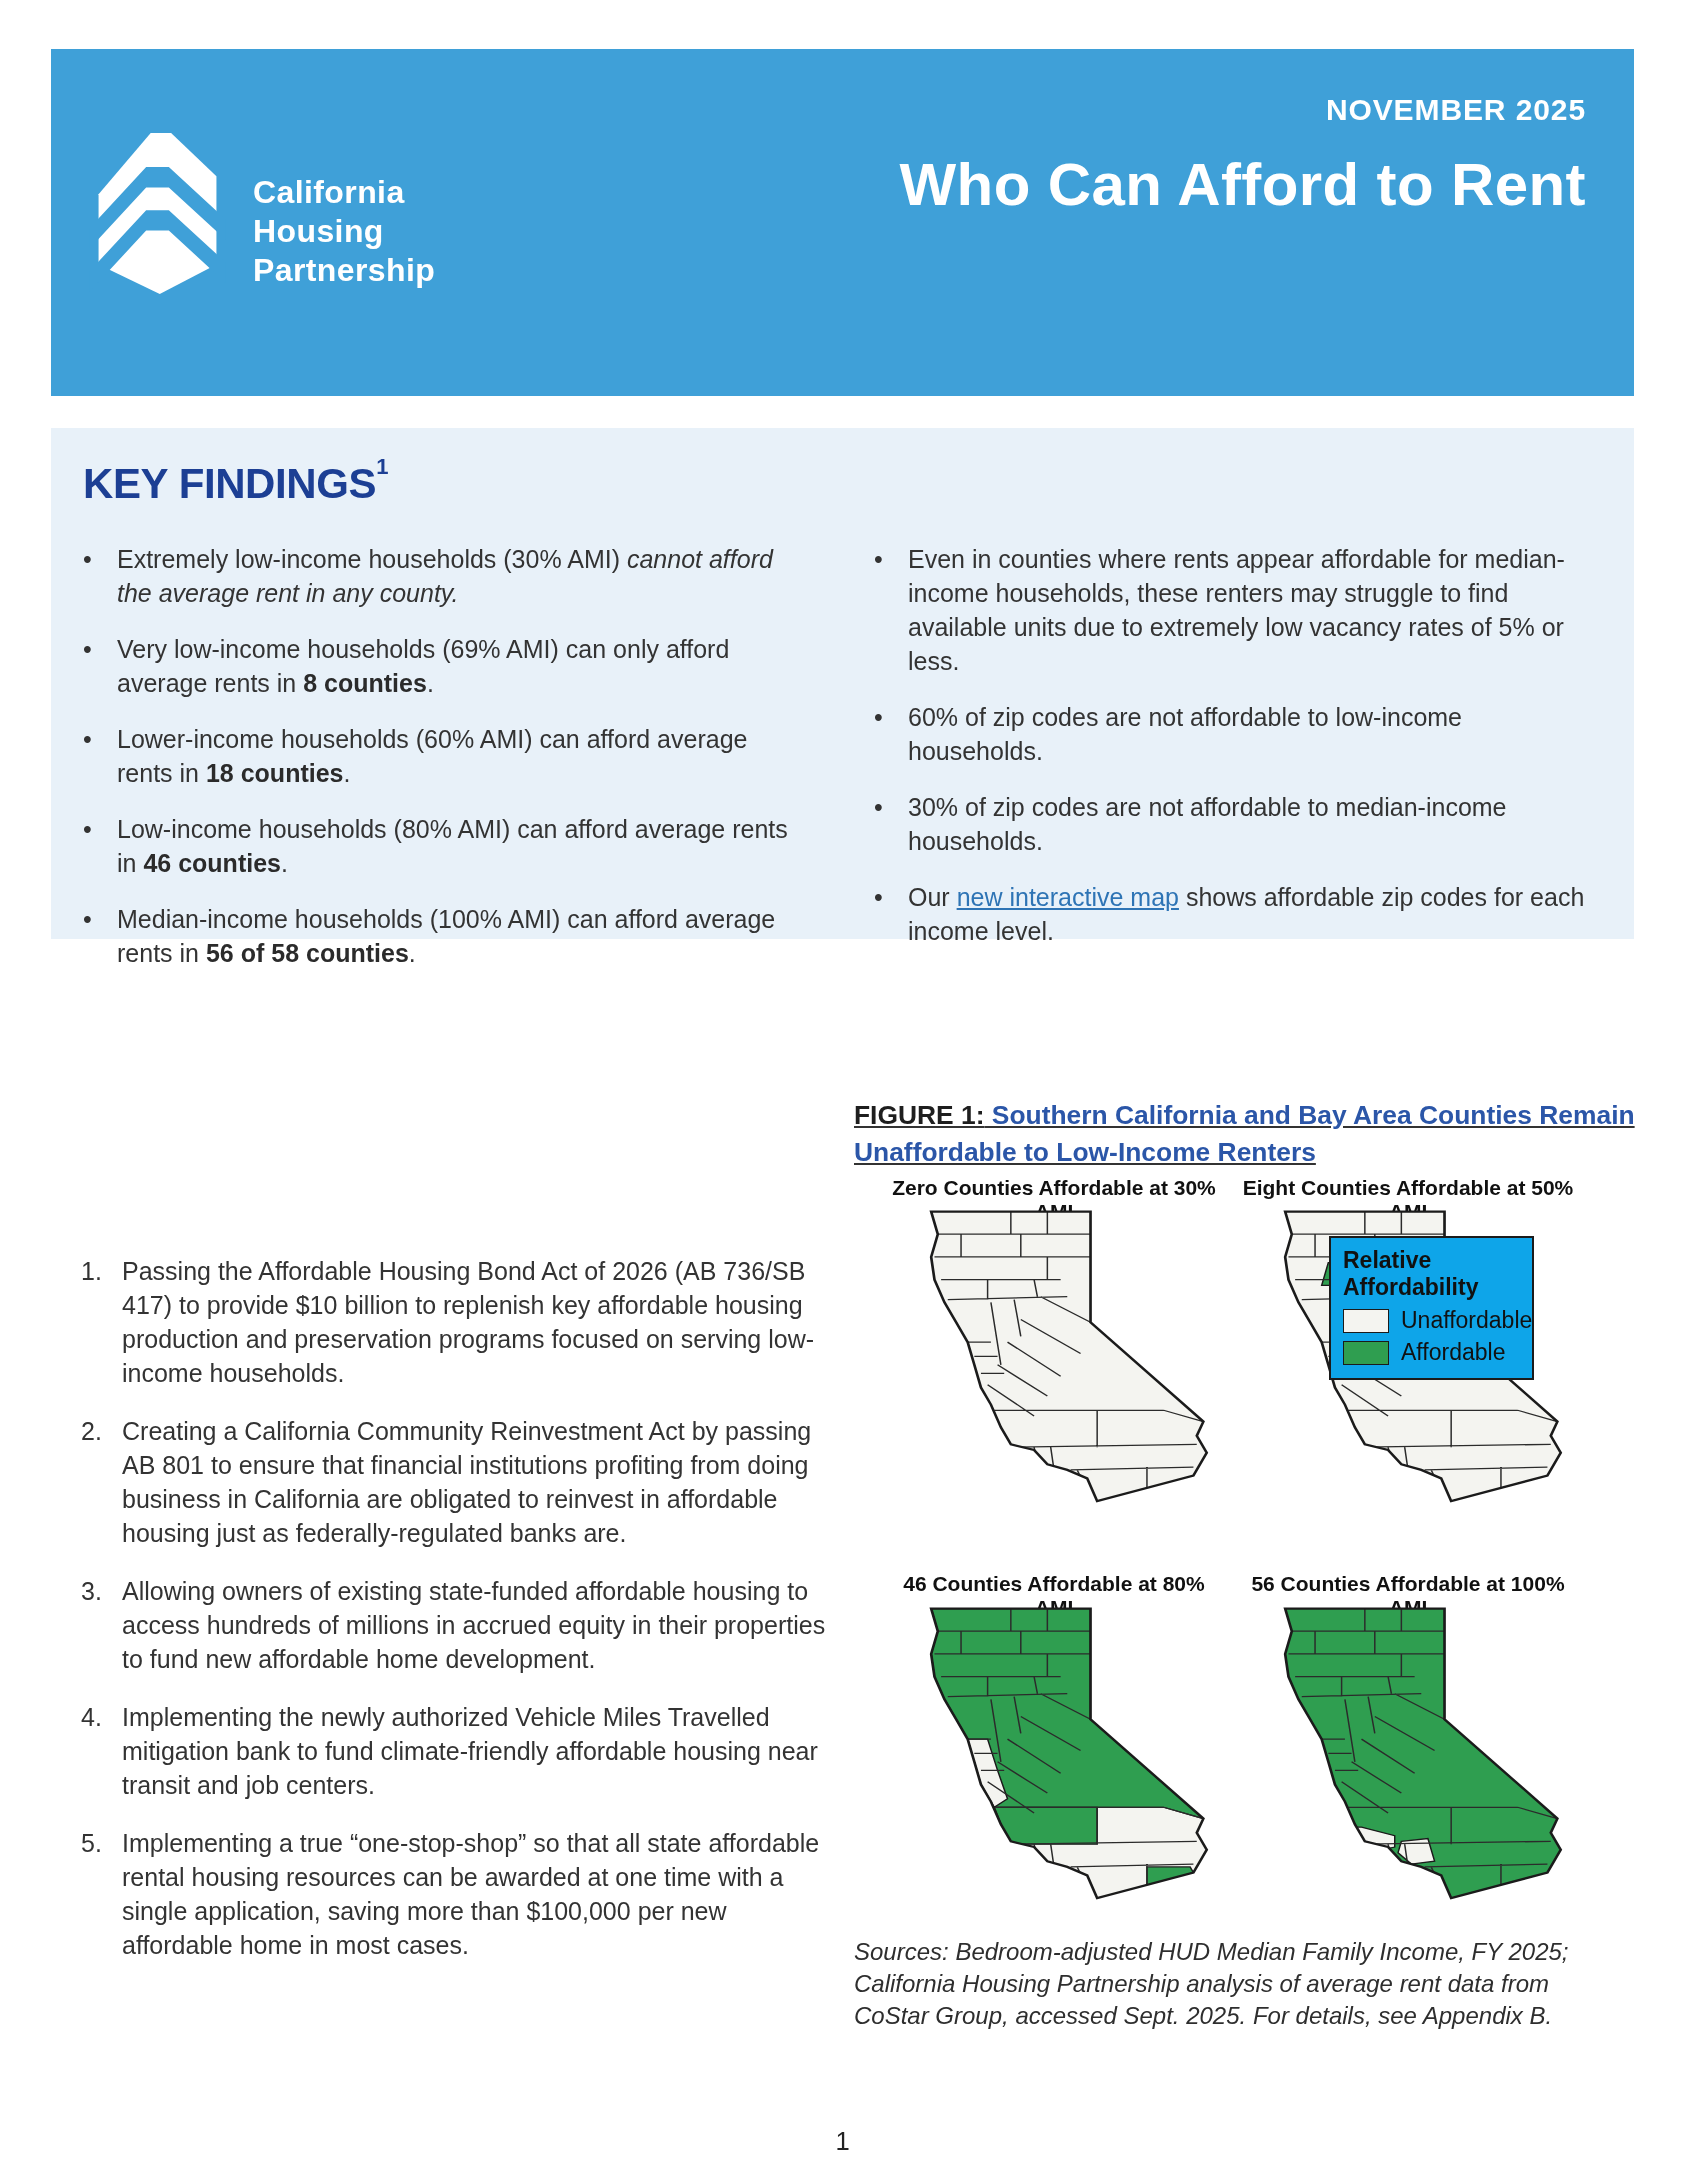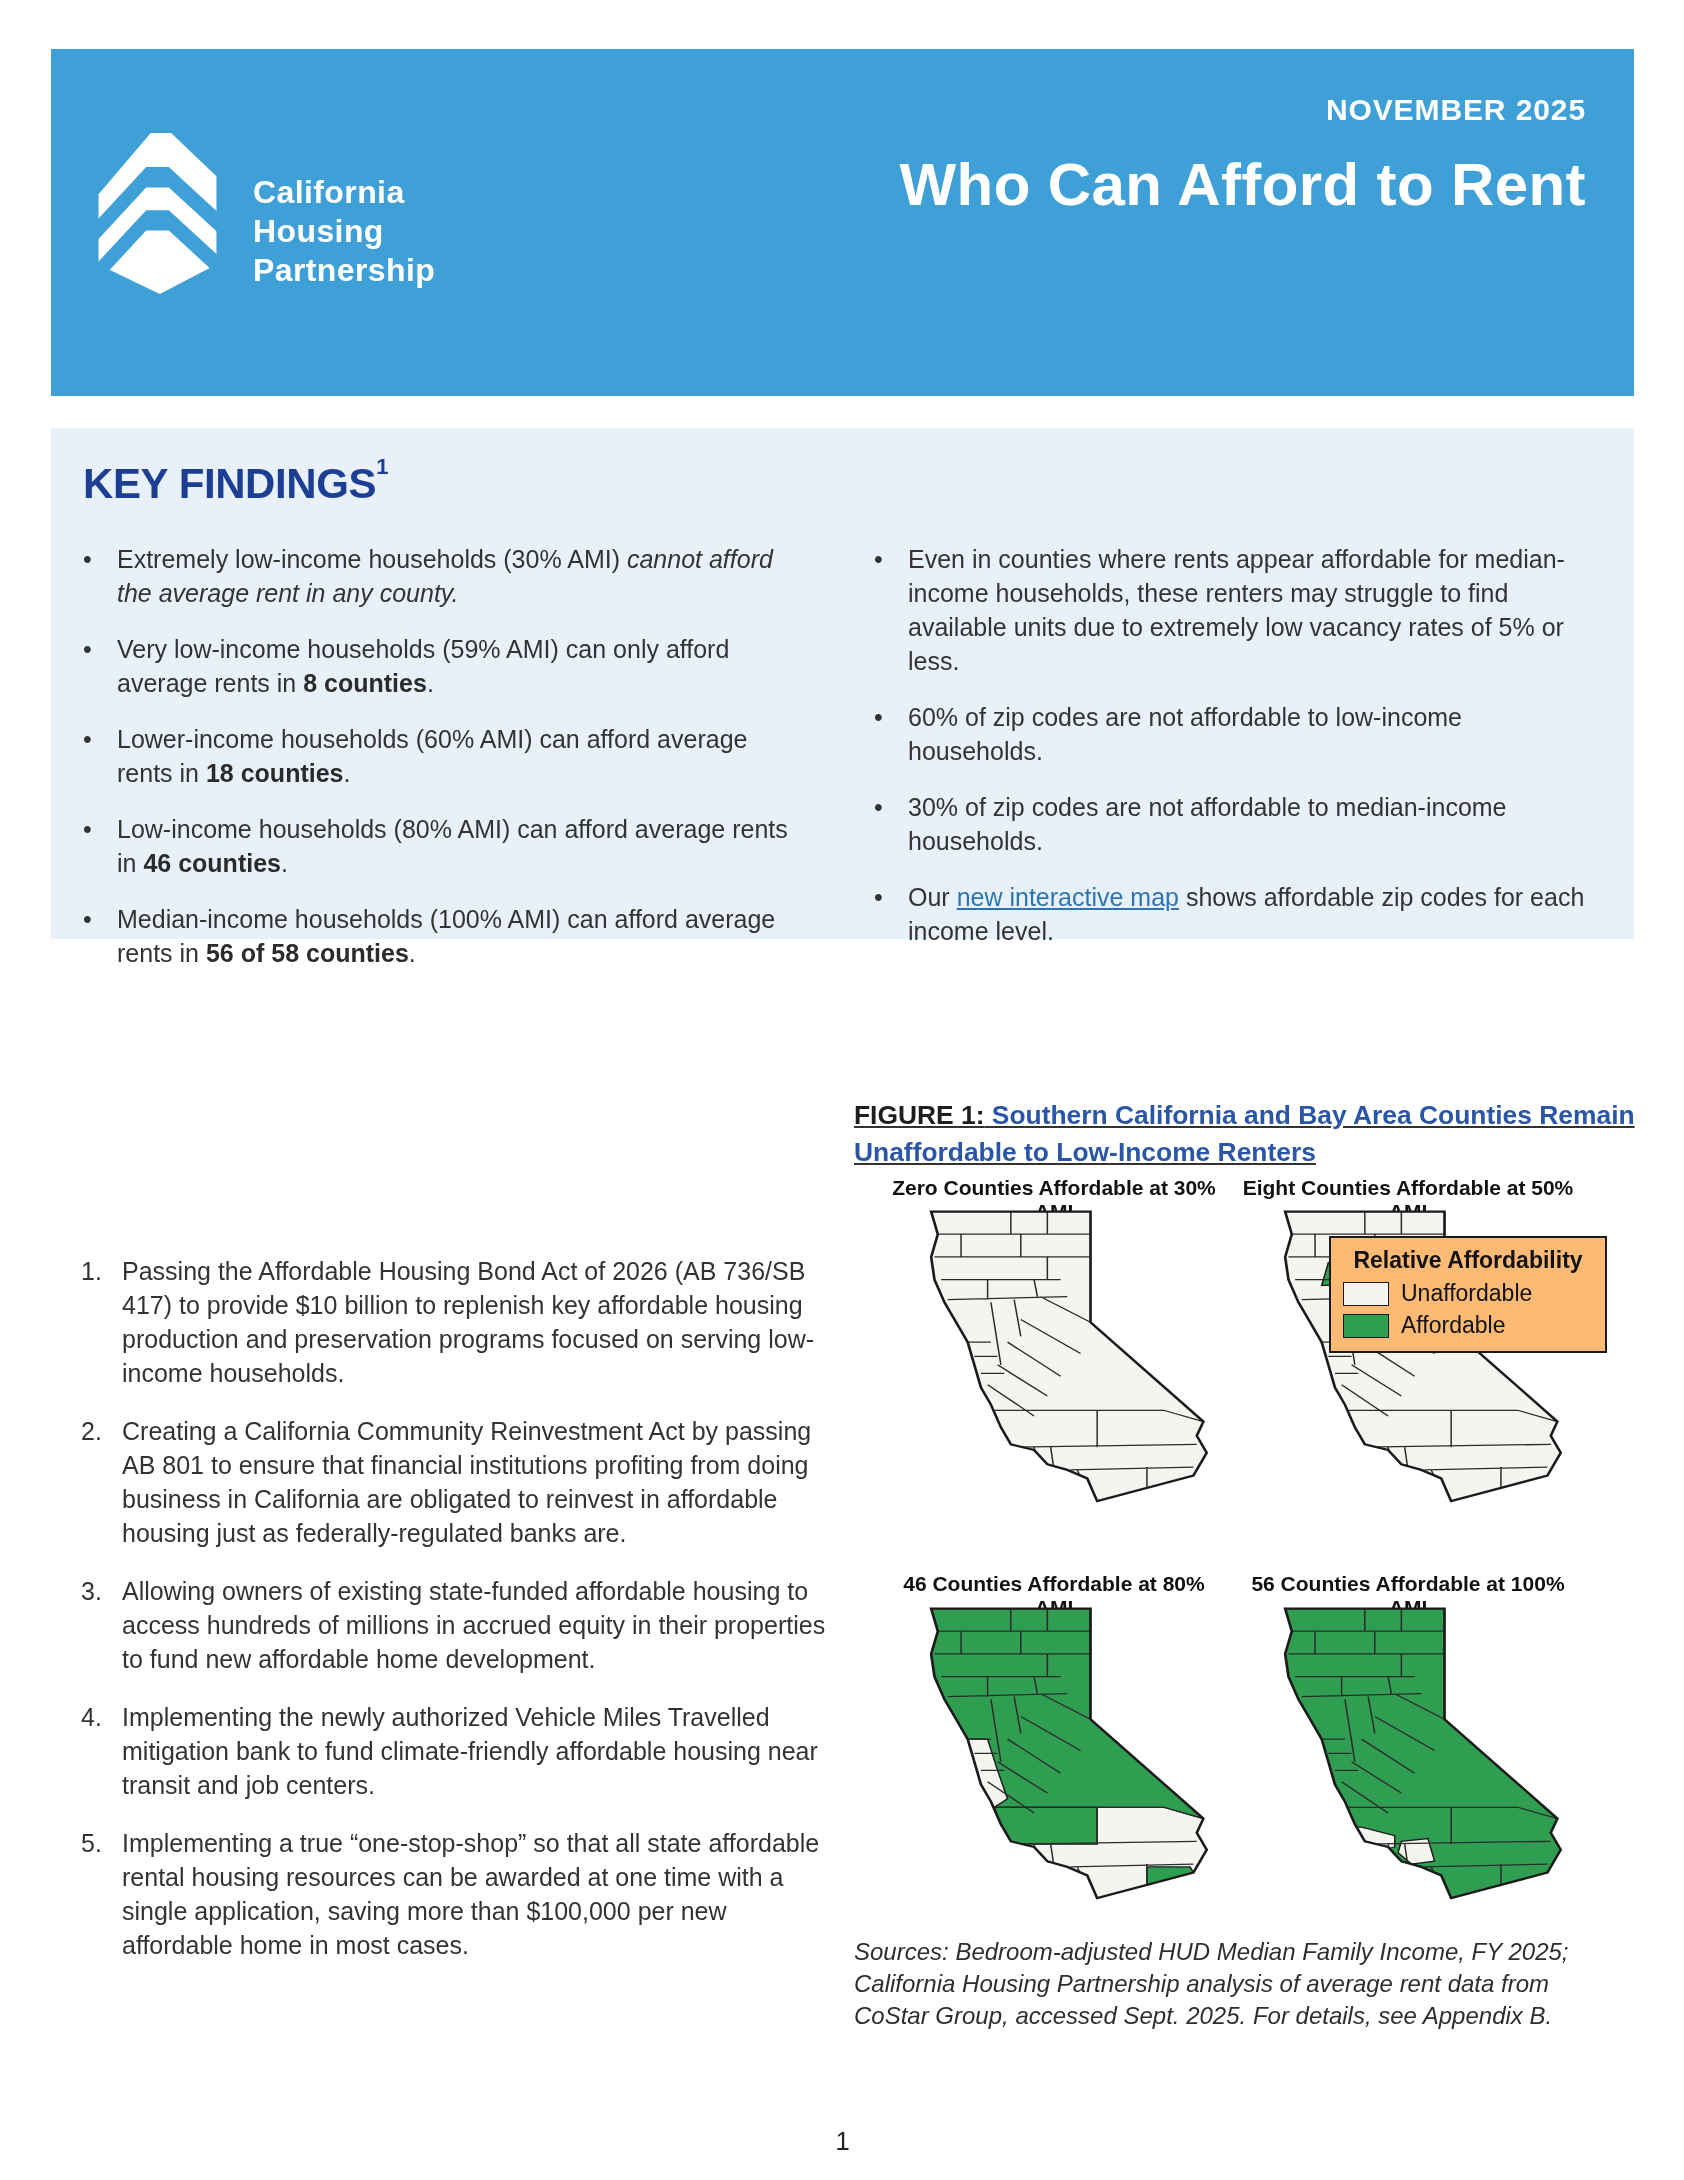--- a/index.html
+++ b/index.html
@@ -49,21 +49,21 @@
   .pol-item .num{ width:41px; flex:0 0 41px; font-size:25px; line-height:34px; }
   .pol-item p{ font-size:25px; line-height:34px; }
 
   
   .figure{ position:absolute; left:854px; top:1097px; width:782px; height:988px;text-decoration:underline; }
   .fig-caption{ font-size:26.4px; font-weight:bold; line-height:37px; }
   .fig-caption .lbl{ color:#1e1e1e; }
   .fig-caption .ttl{ color:var(--figblue); }
   .map-title{ position:absolute; text-align:center; font-size:21px; font-weight:bold; color:#111; width:332px; }
   .map-svg{ position:absolute; width:332px; height:318px; }
-  .legend{ position:absolute; left:475px; top:139px; width:278px; background:#fdba74; border:2.6px solid #1b1b1b; padding:8.5px 12px 12px 12px; z-index:5;text-align:center; }
+  .legend{ position:absolute; left:475px; top:139px; width:205px; background:#0ea5e9; border:2.6px solid #1b1b1b; padding:8.5px 12px 12px 12px; z-index:5; }
   .legend .lg-title{ font-size:23px; font-weight:bold; color:#111; margin-bottom:6.8px; }
   .lg-row{ display:flex; align-items:center; margin-top:5.1px; }
   .lg-swatch{ width:46px; height:24px; border:1.7px solid #1b1b1b; margin-right:12px; flex:0 0 46px; }
   .lg-label{ font-size:23px; color:#111; }
   .fig-sources{ position:absolute; left:0; top:839px; width:768px; font-style:italic; font-size:24px; line-height:32px; color:#2e2e2e; }
 
   .page-num{ position:absolute; left:0; right:0; top:2127px; text-align:center; font-size:25.6px; color:#222; }
 </style>
 </head>
 <body>
@@ -104,21 +104,21 @@
       <span>KEY FINDINGS</span><sup>1</sup>
     </div>
     <div class="kf-cols">
       <div class="kf-col">
           <div class="bullet">
             <span class="dot">•</span>
             <p><span class="seg-n">Extremely low-income households (30% AMI) </span><span class="seg-i">cannot afford the average rent in any county.</span></p>
           </div>
           <div class="bullet">
             <span class="dot">•</span>
-            <p><span class="seg-n">Very low-income households (59% AMI) can only afford average rents in </span><span class="seg-b">8 counties</span><span class="seg-n">.</span></p>
+            <p><span class="seg-n">Very low-income households (69% AMI) can only afford average rents in </span><span class="seg-b">8 counties</span><span class="seg-n">.</span></p>
           </div>
           <div class="bullet">
             <span class="dot">•</span>
             <p><span class="seg-n">Lower-income households (60% AMI) can afford average rents in </span><span class="seg-b">18 counties</span><span class="seg-n">.</span></p>
           </div>
           <div class="bullet">
             <span class="dot">•</span>
             <p><span class="seg-n">Low-income households (80% AMI) can afford average rents in </span><span class="seg-b">46 counties</span><span class="seg-n">.</span></p>
           </div>
           <div class="bullet">

